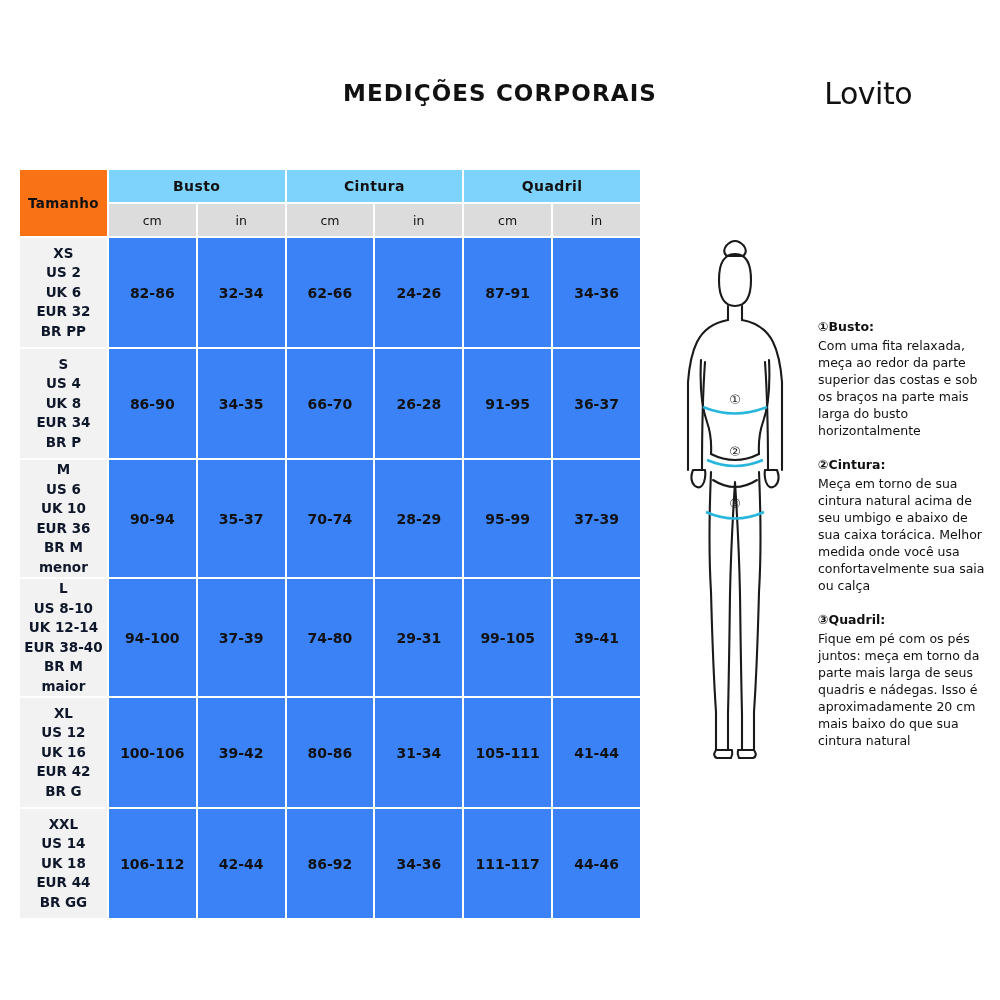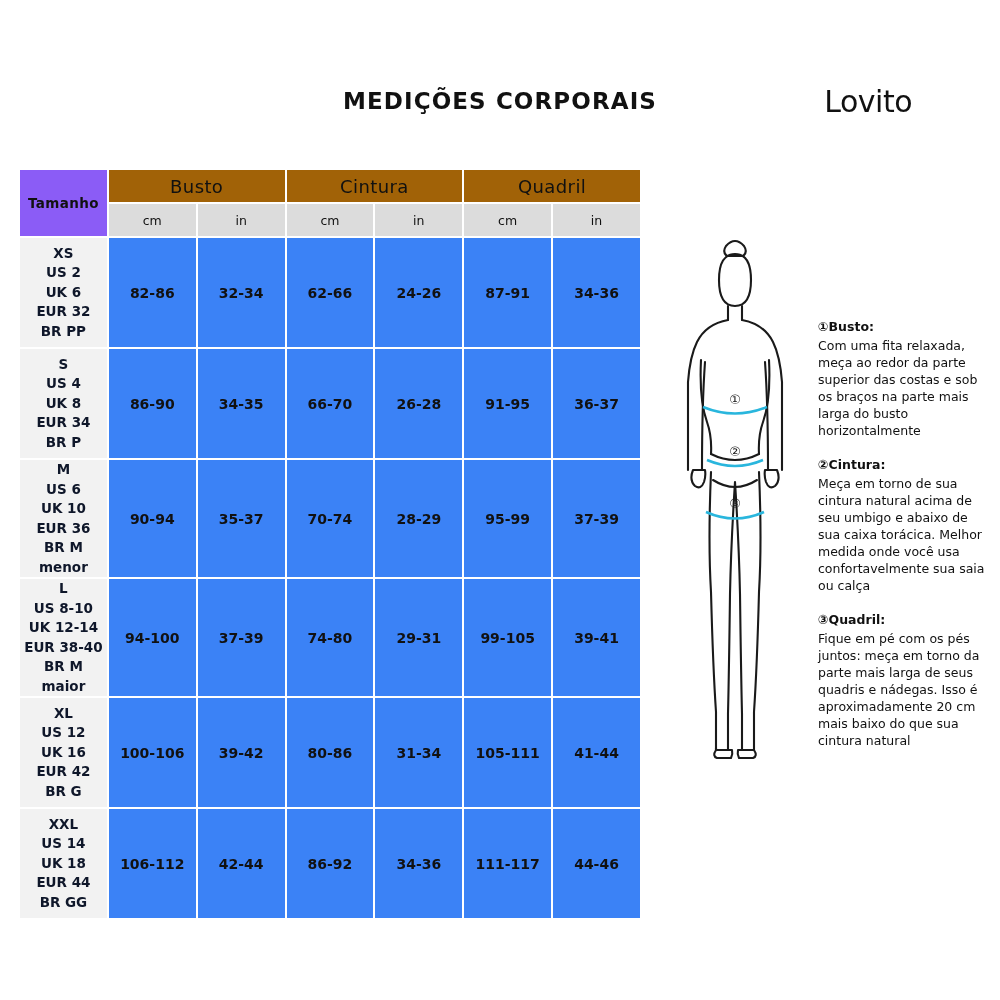--- a/index.html
+++ b/index.html
@@ -10,21 +10,21 @@
     background: #ffffff;
     font-family: "DejaVu Sans", "Liberation Sans", sans-serif;
     color: #1a1a1a;
     position: relative;
     overflow: hidden;
   }
 
   
   #header {
     position: absolute;
-    top: 16px; left: 0;
+    top: 8px; left: 0;
     width: 934px;
     height: 140px;
   }
   #page-title {
     position: absolute;
     top: 72px;
     left: 0;
     width: 1000px;
     text-align: center;
     font-size: 23px;
@@ -52,36 +52,36 @@
     border-collapse: collapse;
     table-layout: fixed;
   }
   #size-table td, #size-table th {
     border: 2px solid #ffffff;
     text-align: center;
     vertical-align: middle;
     padding: 0;
   }
   .hdr-group {
-    background: #a16207;
-    font-size: 18px;
-    font-weight: normal;
+    background: #7dd3fc;
+    font-size: 14px;
+    font-weight: bold;
     height: 34px;
     color: #111;
     letter-spacing: 0.4px;
   }
   .hdr-unit {
     background: #dcdcdc;
     font-size: 12.5px;
     font-weight: normal;
     height: 34px;
     color: #111;
   }
   .hdr-size {
-    background: #8b5cf6;
+    background: #f97316;
     font-size: 13.5px;
     font-weight: bold;
     color: #111;
     letter-spacing: 0.4px;
   }
   .row-size {
     background: #f2f2f2;
     font-size: 13.5px;
     font-weight: bold;
     line-height: 19.5px;

